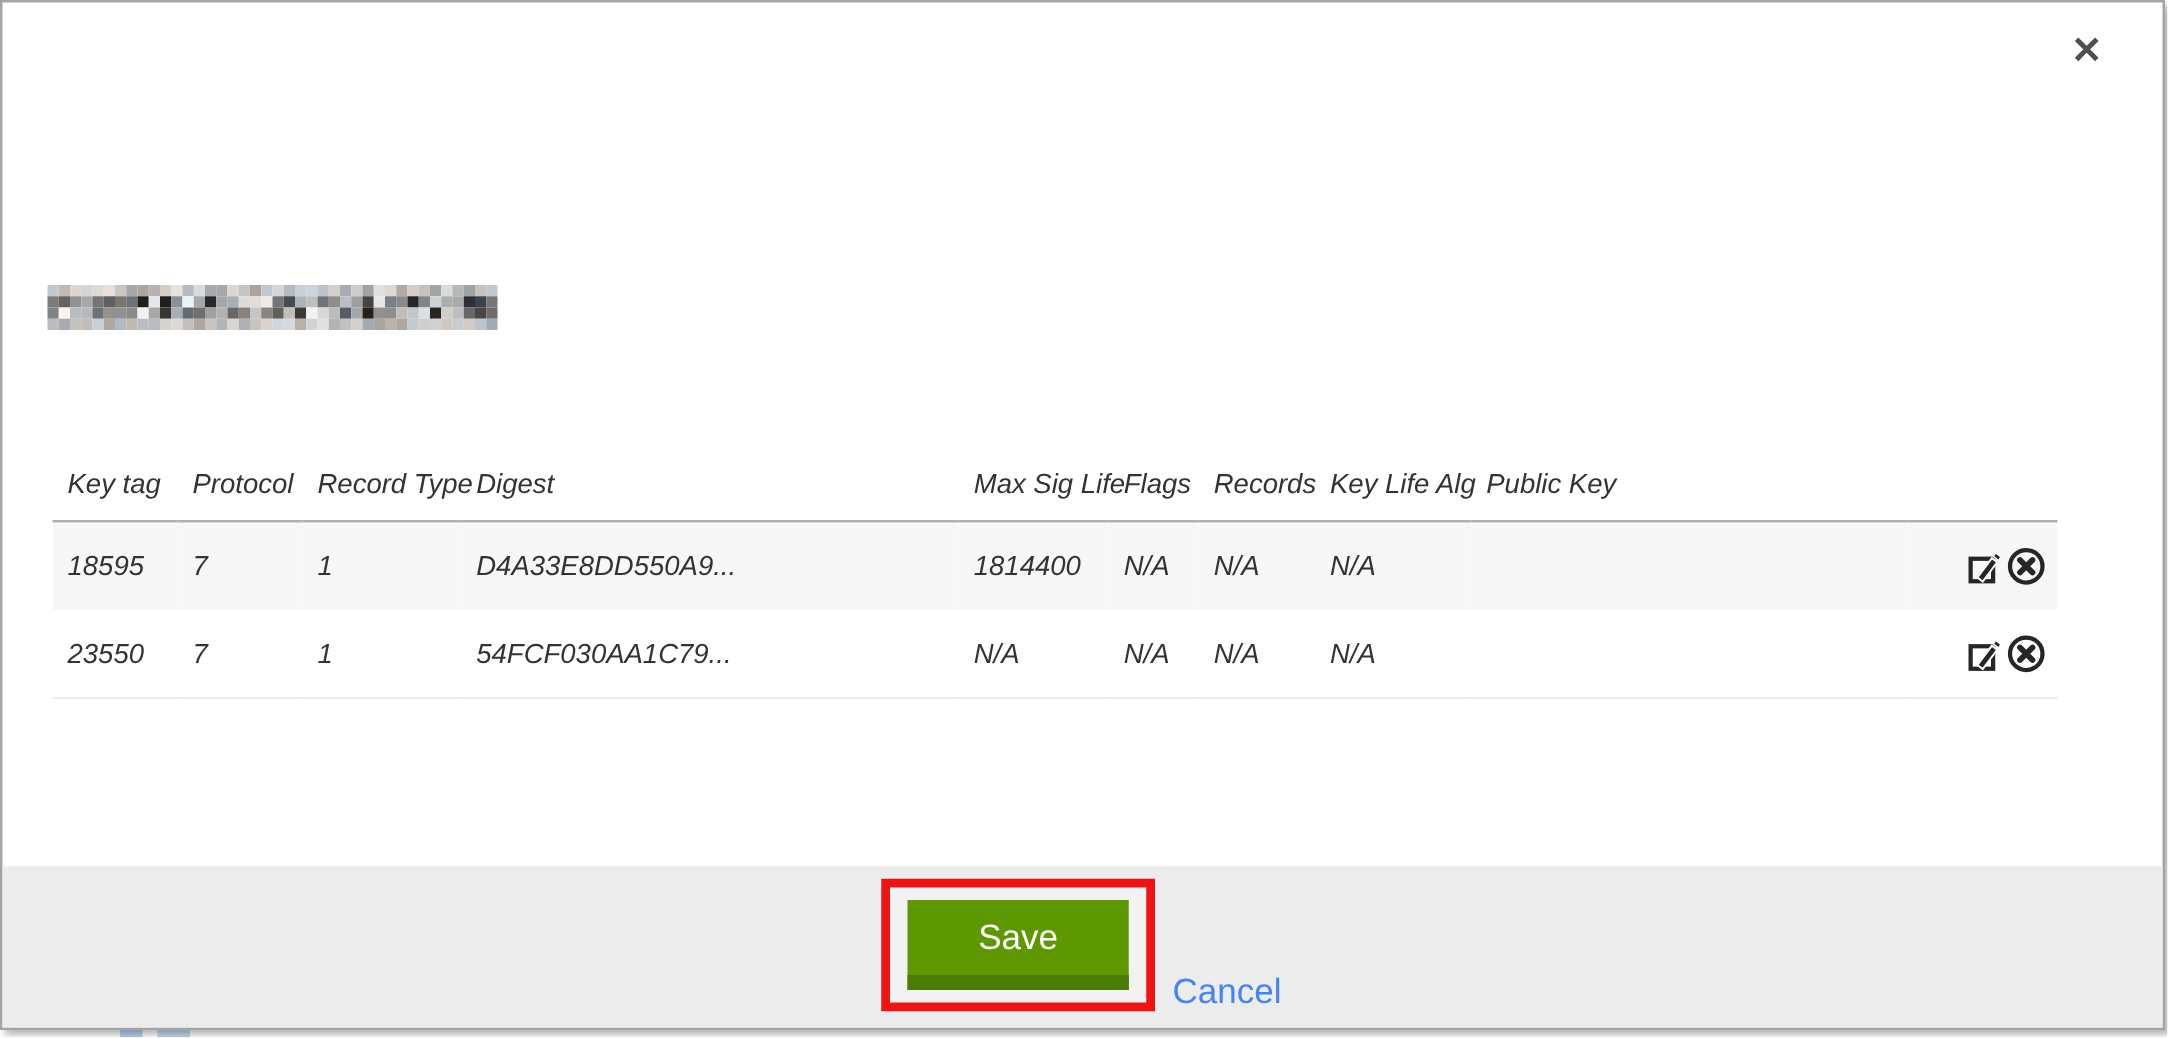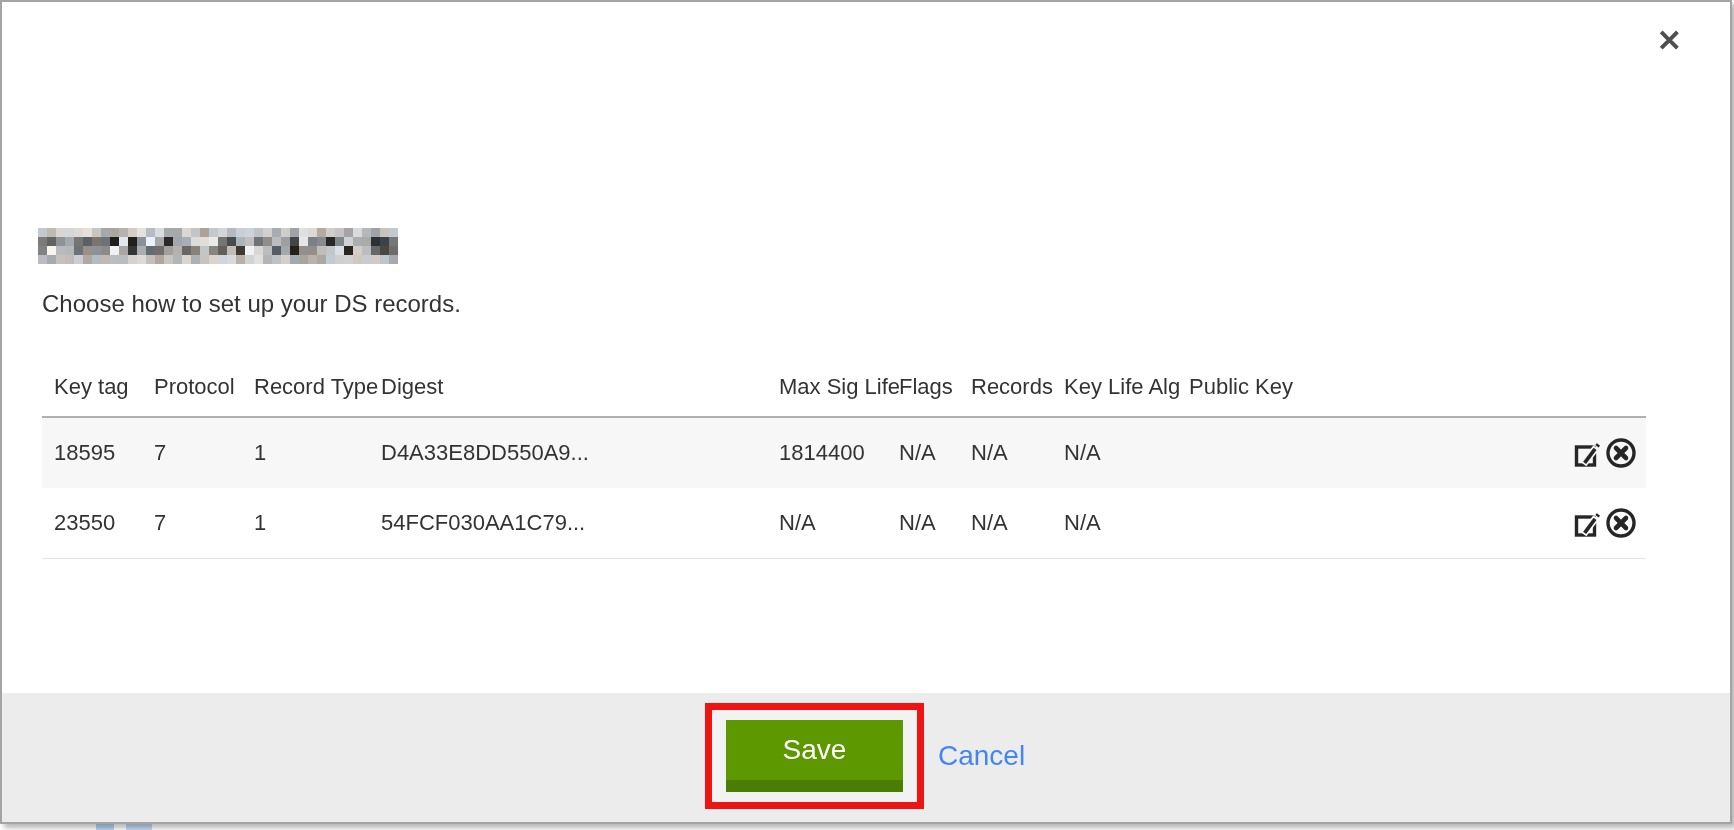--- a/index.html
+++ b/index.html
@@ -69,20 +69,21 @@
     left: 40px; top: 288px;
     margin: 0;
     font-size: 24px;
     color: #333333;
   }
 
   .table-wrap {
     position: absolute;
     left: 40px; top: 358px;
     width: 1604px;
+    font-style: italic;
   }
   table.ds {
     width: 100%;
     border-collapse: collapse;
     font-size: 22px;
     color: #333333;
     table-layout: fixed;
   }
   table.ds th {
     text-align: left;
@@ -124,21 +125,21 @@
     position: absolute;
     left: 0; bottom: 0;
     width: 100%;
     height: 129px;
     background: #ececec;
   }
   .footer-inner {
     position: absolute;
     left: 703px; top: 10px;
     display: flex;
-    align-items: center;
+    align-items: flex-end;
   }
   .save-highlight {
     border: 7px solid #ee1414;
     background: #f3f2f2;
     padding: 10px 14px;
   }
   .save-btn {
     display: block;
     width: 177px;
     height: 72px;
@@ -326,21 +327,20 @@
         <span style="background: rgb(194, 202, 210);"></span>
         <span style="background: rgb(208, 207, 206);"></span>
         <span style="background: rgb(209, 209, 210);"></span>
         <span style="background: rgb(207, 200, 193);"></span>
         <span style="background: rgb(198, 204, 210);"></span>
         <span style="background: rgb(211, 203, 195);"></span>
         <span style="background: rgb(189, 196, 203);"></span>
         <span style="background: rgb(163, 170, 177);"></span>
       </div>
 
-    <p class="instruction">Choose how to set up your DS records.</p>
 
     <div class="table-wrap">
       <table class="ds">
         <colgroup>
           <col style="width:100px">
             <col style="width:100px">
             <col style="width:127px">
           <col style="width:398px">
             <col style="width:120px">
             <col style="width:72px">

